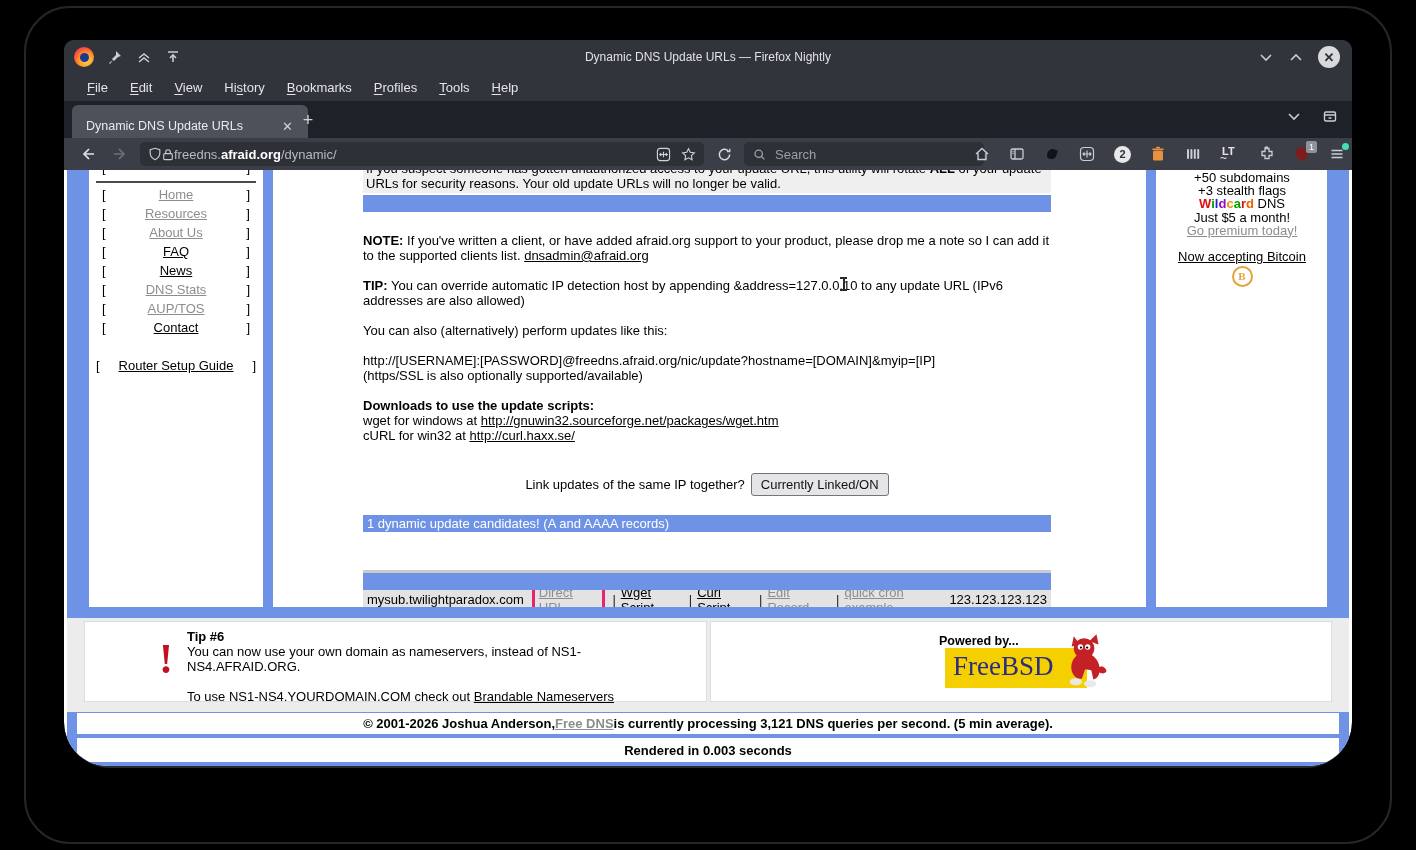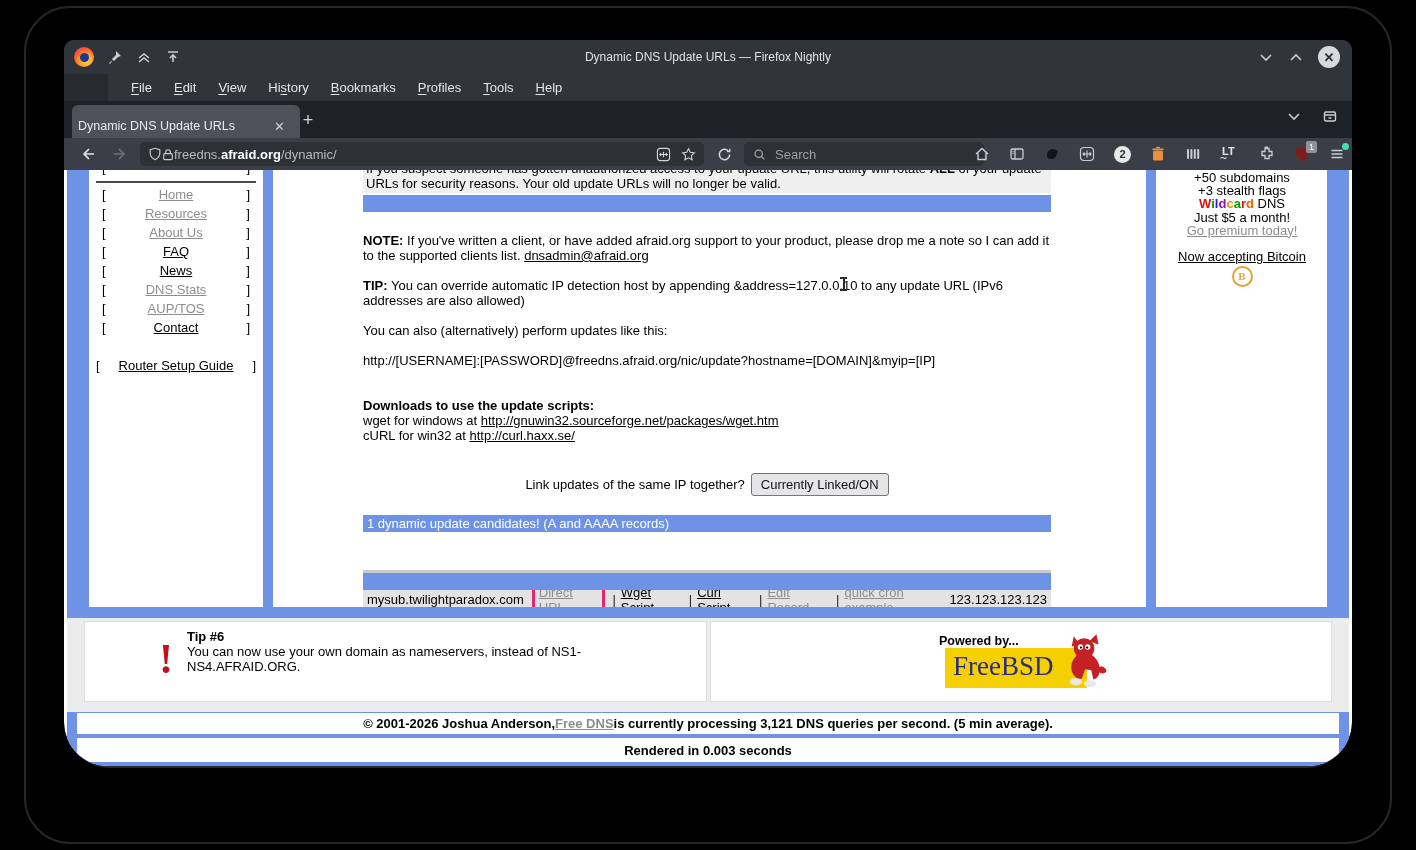--- a/index.html
+++ b/index.html
@@ -12,26 +12,26 @@
     border-radius:10px 10px 46px 46px;overflow:hidden;}
   
   .titlebar{left:0;top:0;right:0;height:34px;background:#31343b;display:flex;align-items:center;color:#cfd3da;}
   .tb-left{position:absolute;left:10px;top:0;height:34px;display:flex;align-items:center;gap:13px;}
   .tb-right{position:absolute;right:12px;top:0;height:34px;display:flex;align-items:center;gap:14px;}
   .win-title{width:100%;text-align:center;font-size:12px;color:#dfe1e5;}
   .fxlogo{width:20px;height:20px;border-radius:50%;background:radial-gradient(circle at 62% 68%,#ffd54d 0%,#ff9d2e 38%,#ff5f2e 62%,#e03177 85%,#7542e5 100%);position:relative;}
   .fxlogo::after{content:"";position:absolute;left:6px;top:6px;width:9px;height:9px;border-radius:50%;background:#1b3a8f;}
   .ticon{width:16px;height:16px;color:#c9cdd4;}
   .close-circle{width:22px;height:22px;border-radius:50%;background:#d7d9dd;display:flex;align-items:center;justify-content:center;color:#2b2e34;font-size:13px;font-weight:bold;}
-  .menubar{left:0;top:34px;right:0;height:27px;background:#31343b;display:flex;align-items:center;padding-left:14px;gap:4px;margin-left:44px;}
+  .menubar{left:0;top:34px;right:0;height:27px;background:#31343b;display:flex;align-items:center;padding-left:14px;gap:4px;}
   .menu-item{color:#e3e5e8;font-size:13px;padding:3px 9px;border-radius:4px;}
   .accel{text-decoration:underline;text-underline-offset:2px;}
   .tabstrip{left:0;top:61px;right:0;height:37px;background:#1e2127;}
   .tab{position:absolute;left:8px;top:4px;width:212px;height:42px;background:#4e5159;border-radius:6px;
-    display:flex;align-items:center;color:#e8eaee;font-size:12.5px;padding:0 10px 0 6px;}
+    display:flex;align-items:center;color:#e8eaee;font-size:12.5px;padding:0 10px 0 14px;}
   .tab-title{flex:1;white-space:nowrap;overflow:hidden;}
   .tab-close{color:#cfd3da;font-size:13px;padding:2px 5px;border-radius:4px;}
   .newtab{position:absolute;left:232px;top:7px;width:24px;height:24px;color:#cfd3da;font-size:18px;
     display:flex;align-items:center;justify-content:center;}
   .tabs-right{position:absolute;right:14px;top:7px;display:flex;gap:20px;align-items:center;color:#c9cdd4;}
   .navbar{left:0;top:98px;right:0;height:32px;background:#3b3e46;}
   .navicon{position:absolute;top:4px;width:24px;height:24px;display:flex;align-items:center;justify-content:center;color:#d4d7dc;}
   .urlbar{position:absolute;left:76px;top:4px;width:564px;height:24px;background:#2d3037;border-radius:5px;
     display:flex;align-items:center;color:#b7bac0;font-size:13px;}
   .urlbar .pad{display:flex;align-items:center;padding:0 8px;}
@@ -348,20 +348,21 @@
 
       <div class="maincol">
         <div class="warnblock"><span>If you suspect someone has gotten unauthorized access to your update URL, this utility will rotate </span><b>ALL</b><span> of your update URLs for security reasons. Your old update URLs will no longer be valid.</span></div>
         <div class="bluebar" style="top:25px"></div>
         <div class="para" style="top:63px"><b>NOTE:</b><span> If you've written a client, or have added afraid.org support to your product, please drop me a note so I can add it to the supported clients list. </span><span class="lk">dnsadmin@afraid.org</span></div>
         <div class="para" style="top:108px"><b>TIP:</b><span> You can override automatic IP detection host by appending &amp;address=127.0.0.10 to any update URL (IPv6 addresses are also allowed)</span></div>
         <div class="ibeam" style="left:476px;top:106px"></div>
         <div class="para" style="top:153px">You can also (alternatively) perform updates like this:</div>
         <div class="para" style="top:183px">
           <div>http://[USERNAME]:[PASSWORD]@freedns.afraid.org/nic/update?hostname=[DOMAIN]&amp;myip=[IP]</div>
+          <div>(https/SSL is also optionally supported/available)</div>
         </div>
         <div class="para bold" style="top:228px">Downloads to use the update scripts:</div>
         <div class="para" style="top:243px"><span>wget for windows at </span><span class="lk">http://gnuwin32.sourceforge.net/packages/wget.htm</span></div>
         <div class="para" style="top:258px"><span>cURL for win32 at </span><span class="lk">http://curl.haxx.se/</span></div>
         <div class="centerrow" style="top:303px">
           <span>Link updates of the same IP together?</span>
           <button class="btn">Currently Linked/ON</button>
         </div>
         <div class="thead" style="top:345px">1 dynamic update candidates! (A and AAAA records)</div>
         <div class="trow" style="top:363px;height:19px;background:#cbcbcb">
@@ -402,20 +403,21 @@
     </div>
 
     <div class="abs hbar" style="top:437px;height:11px;background:var(--blue)"></div>
 
     <div class="abs hbar grayband">
       <div class="whitebox" style="left:17px;width:623px">
         <div class="bang">!</div>
         <div class="tiptext">
           <div class="bold">Tip #6</div>
           <div style="width:420px">You can now use your own domain as nameservers, instead of NS1-NS4.AFRAID.ORG.</div>
+          <div style="margin-top:15px"><span>To use NS1-NS4.YOURDOMAIN.COM check out </span><span class="lk">Brandable Nameservers</span></div>
         </div>
       </div>
       <div class="whitebox" style="left:643px;width:622px">
         <div class="fbsd">
           <div class="fbsd-yellow"></div>
           <div class="fbsd-pow">Powered by...</div>
           <div class="fbsd-name">FreeBSD</div>
           <svg width="62" height="62" viewBox="0 0 60 60" style="position:absolute;left:112px;top:-2px">
             <g fill="#c42127">
               <path d="M22 6l6 8-8 2z"></path>

